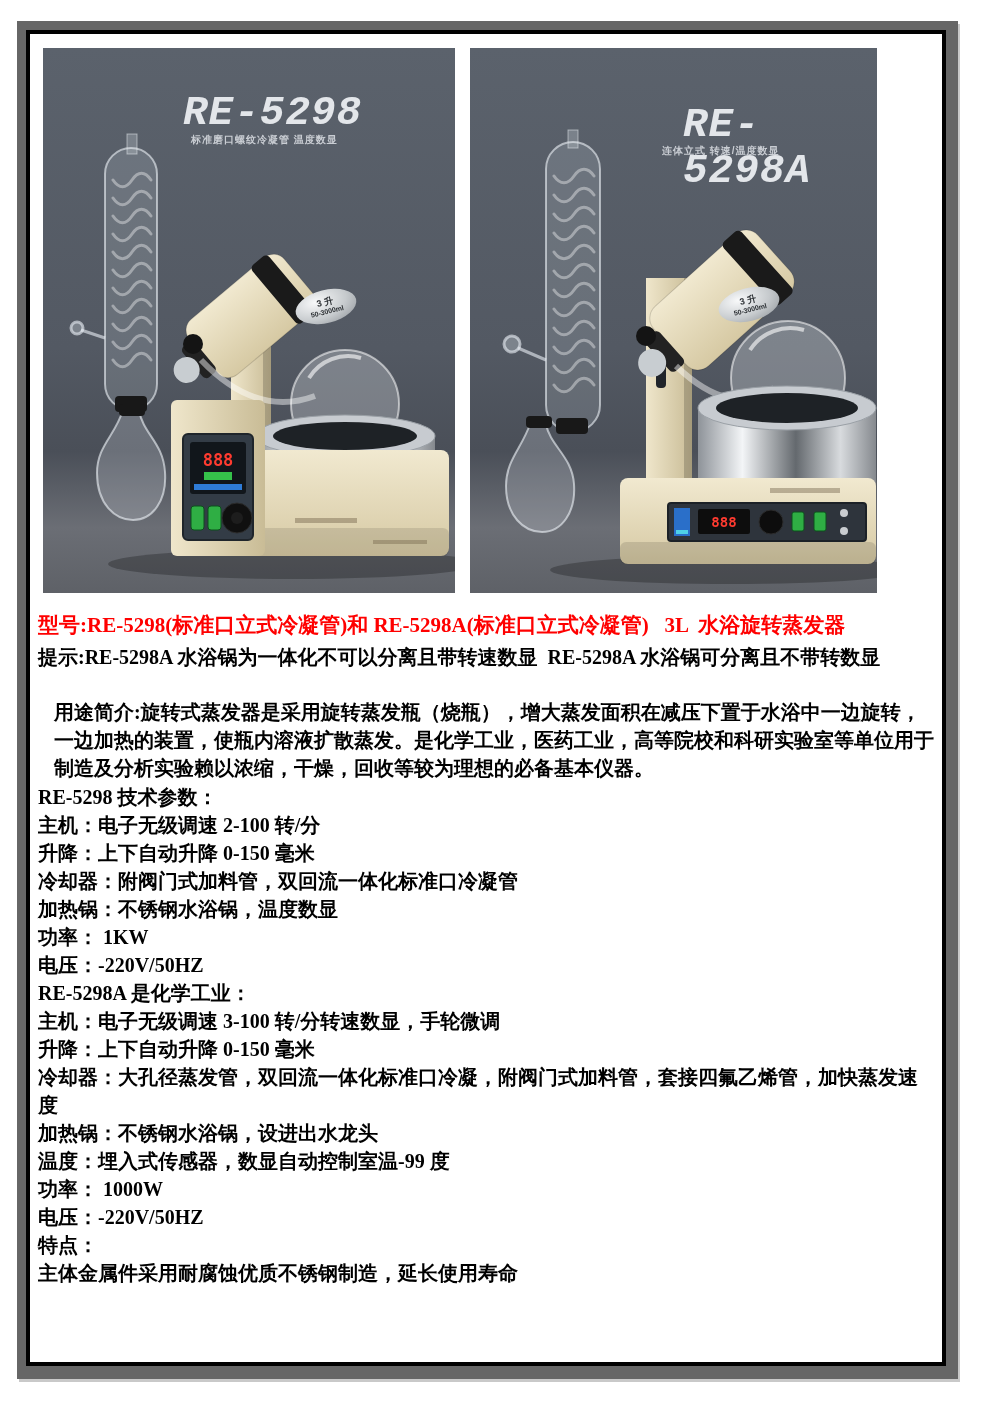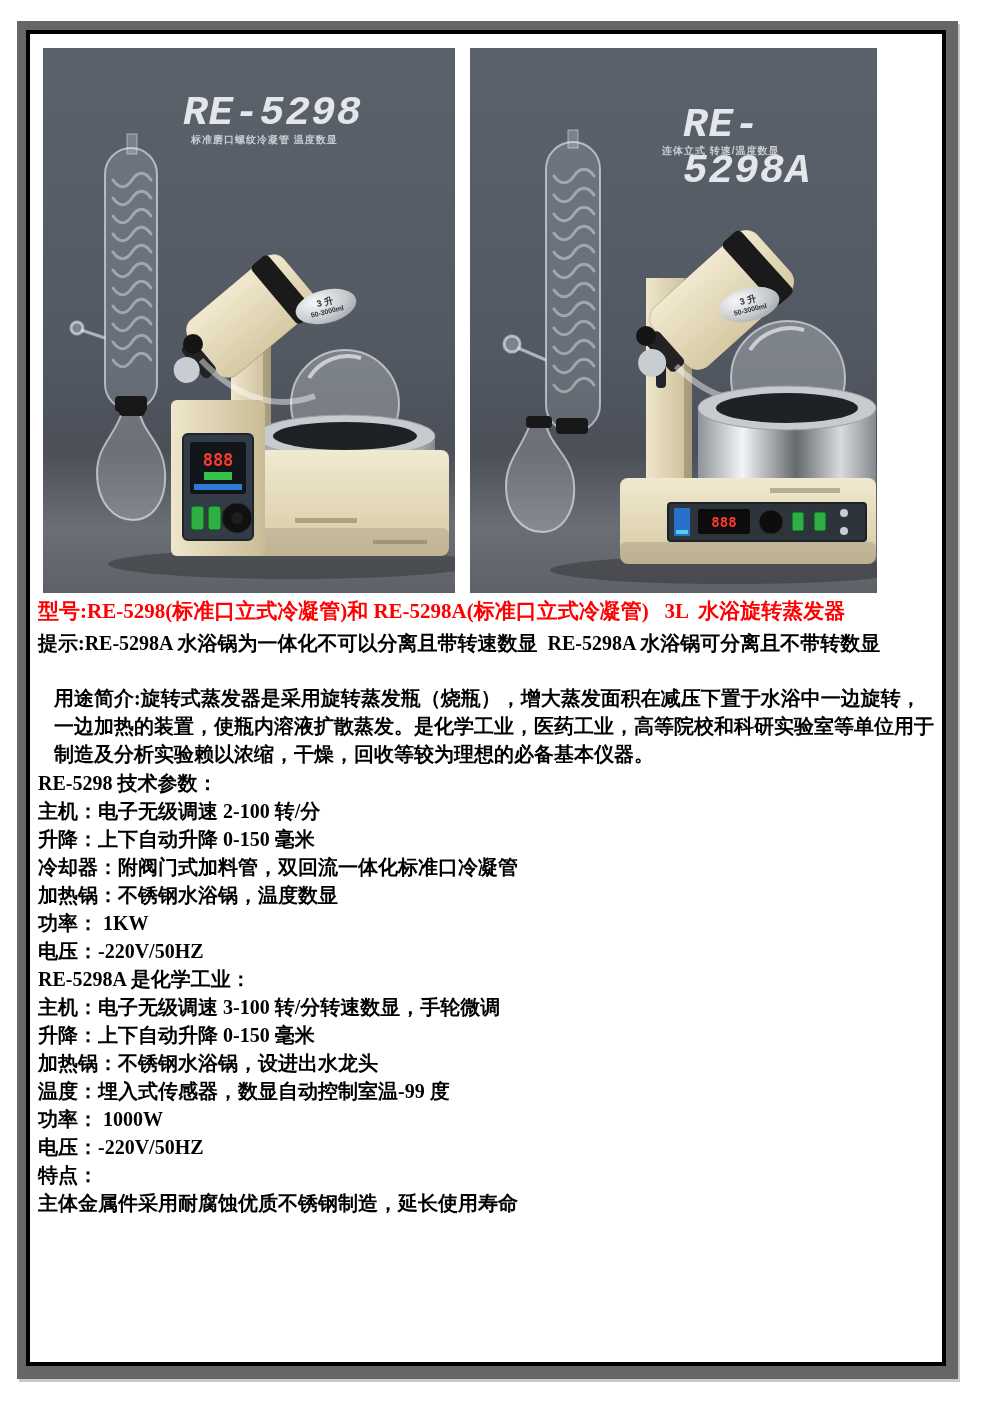--- a/index.html
+++ b/index.html
@@ -29,21 +29,21 @@
            background:radial-gradient(ellipse at 35% 30%,#f8f9fa 0%,#c6cacd 55%,#8e9398 100%);
            transform:rotate(-14deg); display:flex; flex-direction:column; align-items:center;
            justify-content:center; color:#2c3034; line-height:1.05; font-family:"Liberation Sans",sans-serif; }
   .photo-a .badge { left:252px; top:242px; }
   .photo-b .badge { left:248px; top:240px; }
   .badge .l1 { font-size:9px; font-weight:bold; }
   .badge .l2 { font-size:7px; font-weight:bold; }
   svg.illust { position:absolute; left:0; top:0; }
 
   
-  .model-line { margin-top:2px; color:#ff0000; font-weight:bold; font-size:21px;
+  .model-line { margin-top:16px; color:#ff0000; font-weight:bold; font-size:21px;
                 line-height:32px; white-space:pre; }
   .tip-line   { color:#000; font-weight:bold; font-size:20px; line-height:32px; white-space:pre; }
   .intro      { margin-top:25px; color:#000; font-weight:bold; font-size:20px; line-height:28px;margin-left:16px; }
   .specs      { margin-top:1px; }
   .spec-line  { color:#000; font-weight:bold; font-size:20px; line-height:28px; white-space:pre-wrap; }
 </style>
 </head>
 <body>
 
 <div class="frame">
@@ -247,20 +247,21 @@
       <div class="spec-line">RE-5298 技术参数：</div>
       <div class="spec-line">主机：电子无级调速 2-100 转/分</div>
       <div class="spec-line">升降：上下自动升降 0-150 毫米</div>
       <div class="spec-line">冷却器：附阀门式加料管，双回流一体化标准口冷凝管</div>
       <div class="spec-line">加热锅：不锈钢水浴锅，温度数显</div>
       <div class="spec-line">功率： 1KW</div>
       <div class="spec-line">电压：-220V/50HZ</div>
       <div class="spec-line">RE-5298A 是化学工业：</div>
       <div class="spec-line">主机：电子无级调速 3-100 转/分转速数显，手轮微调</div>
       <div class="spec-line">升降：上下自动升降 0-150 毫米</div>
+      <div class="spec-line">冷却器：大孔径蒸发管，双回流一体化标准口冷凝，附阀门式加料管，套接四氟乙烯管，加快蒸发速度</div>
       <div class="spec-line">加热锅：不锈钢水浴锅，设进出水龙头</div>
       <div class="spec-line">温度：埋入式传感器，数显自动控制室温-99 度</div>
       <div class="spec-line">功率： 1000W</div>
       <div class="spec-line">电压：-220V/50HZ</div>
       <div class="spec-line">特点：</div>
       <div class="spec-line">主体金属件采用耐腐蚀优质不锈钢制造，延长使用寿命</div>
     </div>
 
   </div>
 </div>

